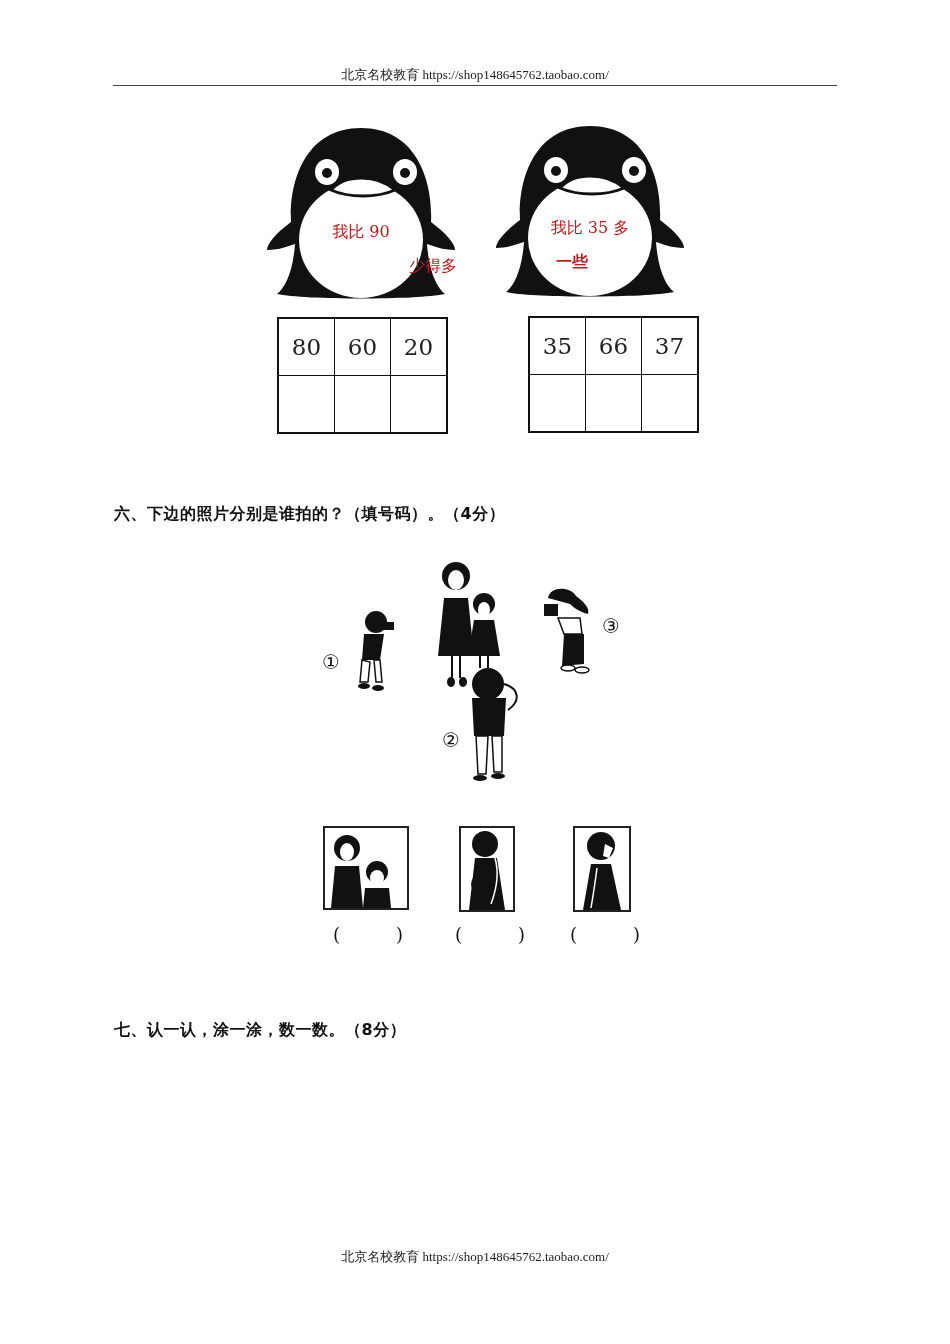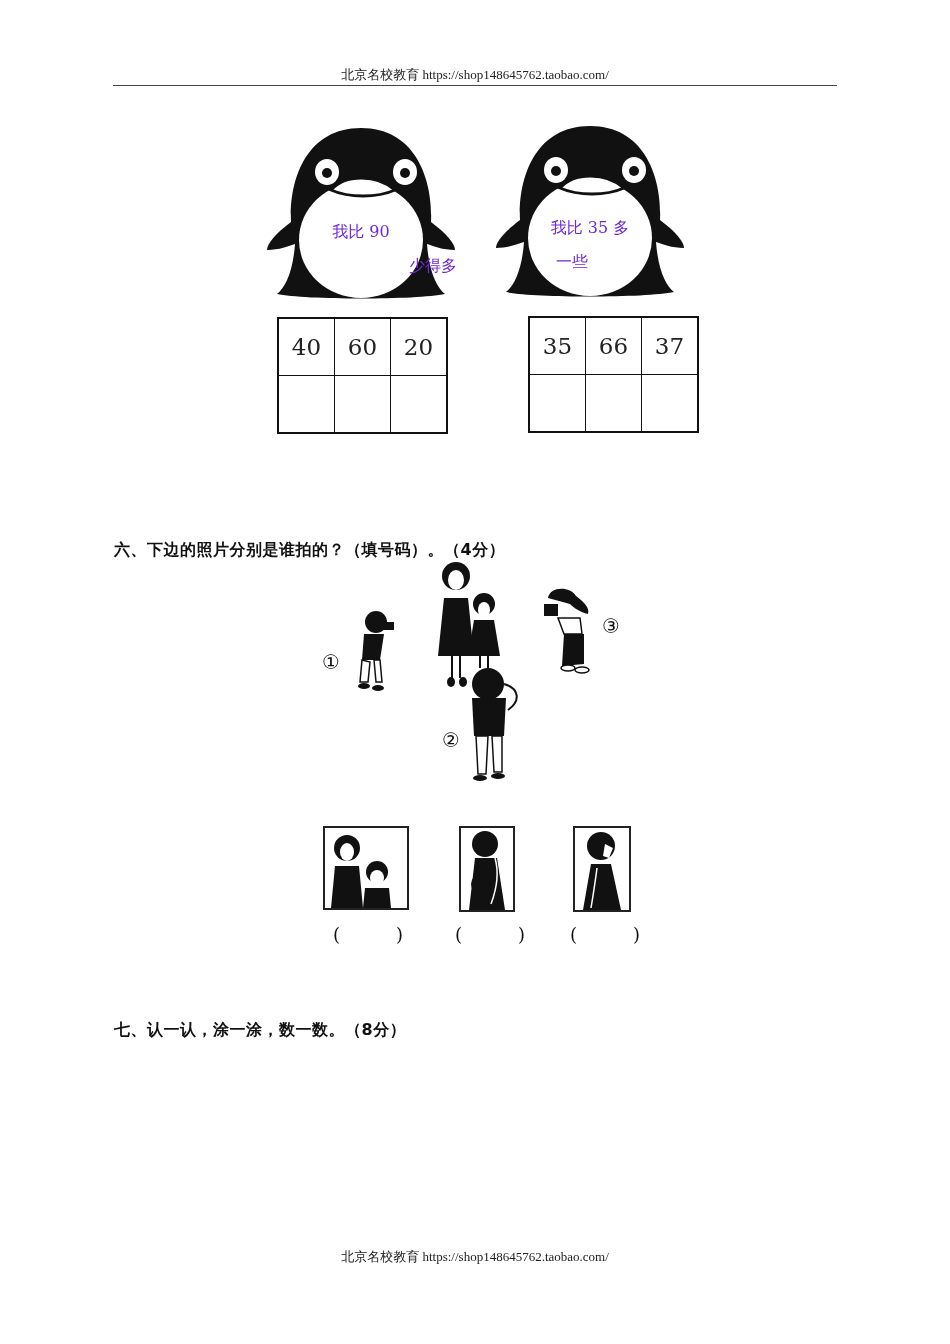--- a/index.html
+++ b/index.html
@@ -8,21 +8,21 @@
     .header { position: absolute; left: 113px; top: 66px; width: 724px; text-align: center;
               font-family: "Liberation Serif", "DejaVu Serif", serif; font-size: 13px; color: #222; }
     .header-rule { position: absolute; left: 113px; top: 85px; width: 724px; height: 0;
                    border-top: 1.5px solid #444; }
     .footer { position: absolute; left: 113px; top: 1248px; width: 724px; text-align: center;
               font-family: "Liberation Serif", "DejaVu Serif", serif; font-size: 13px; color: #222; }
 
     .penguin { position: absolute; width: 192px; height: 180px; }
     .penguin svg { position: absolute; left: 0; top: 0; }
     .penguin .speech { position: absolute; left: 0; width: 192px; text-align: center;
-                       font-family: "DejaVu Serif", serif; font-size: 16px; color: #6d28d9; }
+                       font-family: "DejaVu Serif", serif; font-size: 16px; color: #b91c1c; }
 
     .num-table { position: absolute; border-collapse: collapse; border: 2.5px solid #111; }
     .num-table td { width: 55px; height: 56px; border: 1.5px solid #111; text-align: center;
                     font-family: "DejaVu Serif", serif; font-size: 23px; color: #222; padding: 0; }
 
     .section-title { position: absolute; left: 114px; font-family: "DejaVu Sans", sans-serif;
                      font-weight: bold; font-size: 16px; color: #111; letter-spacing: 0.5px; }
 
     .scene { position: absolute; left: 318px; top: 558px; width: 330px; height: 230px; }
     .photo { position: absolute; border: 2px solid #222; background: #fff; overflow: hidden; }
@@ -54,27 +54,27 @@
   <svg width="192" height="180" viewBox="0 0 192 180">
     <path d="M96 6 C40 6 24 60 26 100 C10 112 2 122 2 128 C14 128 24 124 30 122 C28 150 20 166 12 172 C40 178 152 178 180 172 C172 166 164 150 162 122 C168 124 178 128 190 128 C190 122 182 112 166 100 C168 60 152 6 96 6 Z" fill="#111"></path>
     <ellipse cx="96" cy="118" rx="62" ry="58" fill="#fff"></ellipse>
     <ellipse cx="62" cy="50" rx="12" ry="13" fill="#fff"></ellipse>
     <circle cx="62" cy="51" r="5" fill="#111"></circle>
     <ellipse cx="140" cy="50" rx="12" ry="13" fill="#fff"></ellipse>
     <circle cx="140" cy="51" r="5" fill="#111"></circle>
     <path d="M66 68 C80 52 112 52 130 68 C112 76 84 76 66 68 Z" fill="#fff" stroke="#111" stroke-width="3"></path>
   </svg>
   <div class="speech" style="top:98px;">我比 35 多</div>
-  <div class="speech" style="top:132px; left:-18px;">一些</div>
+  <div class="speech" style="top:132px; left:-18px;font-weight:bold;">一些</div>
 </div>
 
 <table class="num-table" style="left:277px; top:317px;">
   <tbody>
       <tr>
-    <td>40</td>
+    <td>80</td>
     <td>60</td>
     <td>20</td>
   </tr>
   <tr>
     <td></td>
     <td></td>
     <td></td>
   </tr>
 </tbody>
   </table>
@@ -87,21 +87,21 @@
     <td>37</td>
   </tr>
   <tr>
     <td></td>
     <td></td>
     <td></td>
   </tr>
 </tbody>
   </table>
 
-<div class="section-title" style="top:540px;text-align:right;">六、下边的照片分别是谁拍的？（填号码）。（4分）</div>
+<div class="section-title" style="top:504px;text-align:right;">六、下边的照片分别是谁拍的？（填号码）。（4分）</div>
 
 <div class="scene">
   <svg width="330" height="230" viewBox="0 0 330 230">
 
     <circle cx="138" cy="18" r="14" fill="#111"></circle>
     <ellipse cx="138" cy="22" rx="8" ry="10" fill="#fff"></ellipse>
     <path d="M126 40 L150 40 L156 98 L120 98 Z" fill="#111"></path>
     <line x1="134" y1="98" x2="134" y2="120" stroke="#111" stroke-width="2"></line>
     <line x1="142" y1="98" x2="142" y2="120" stroke="#111" stroke-width="2"></line>
     <ellipse cx="133" cy="124" rx="4" ry="5" fill="#111"></ellipse>

